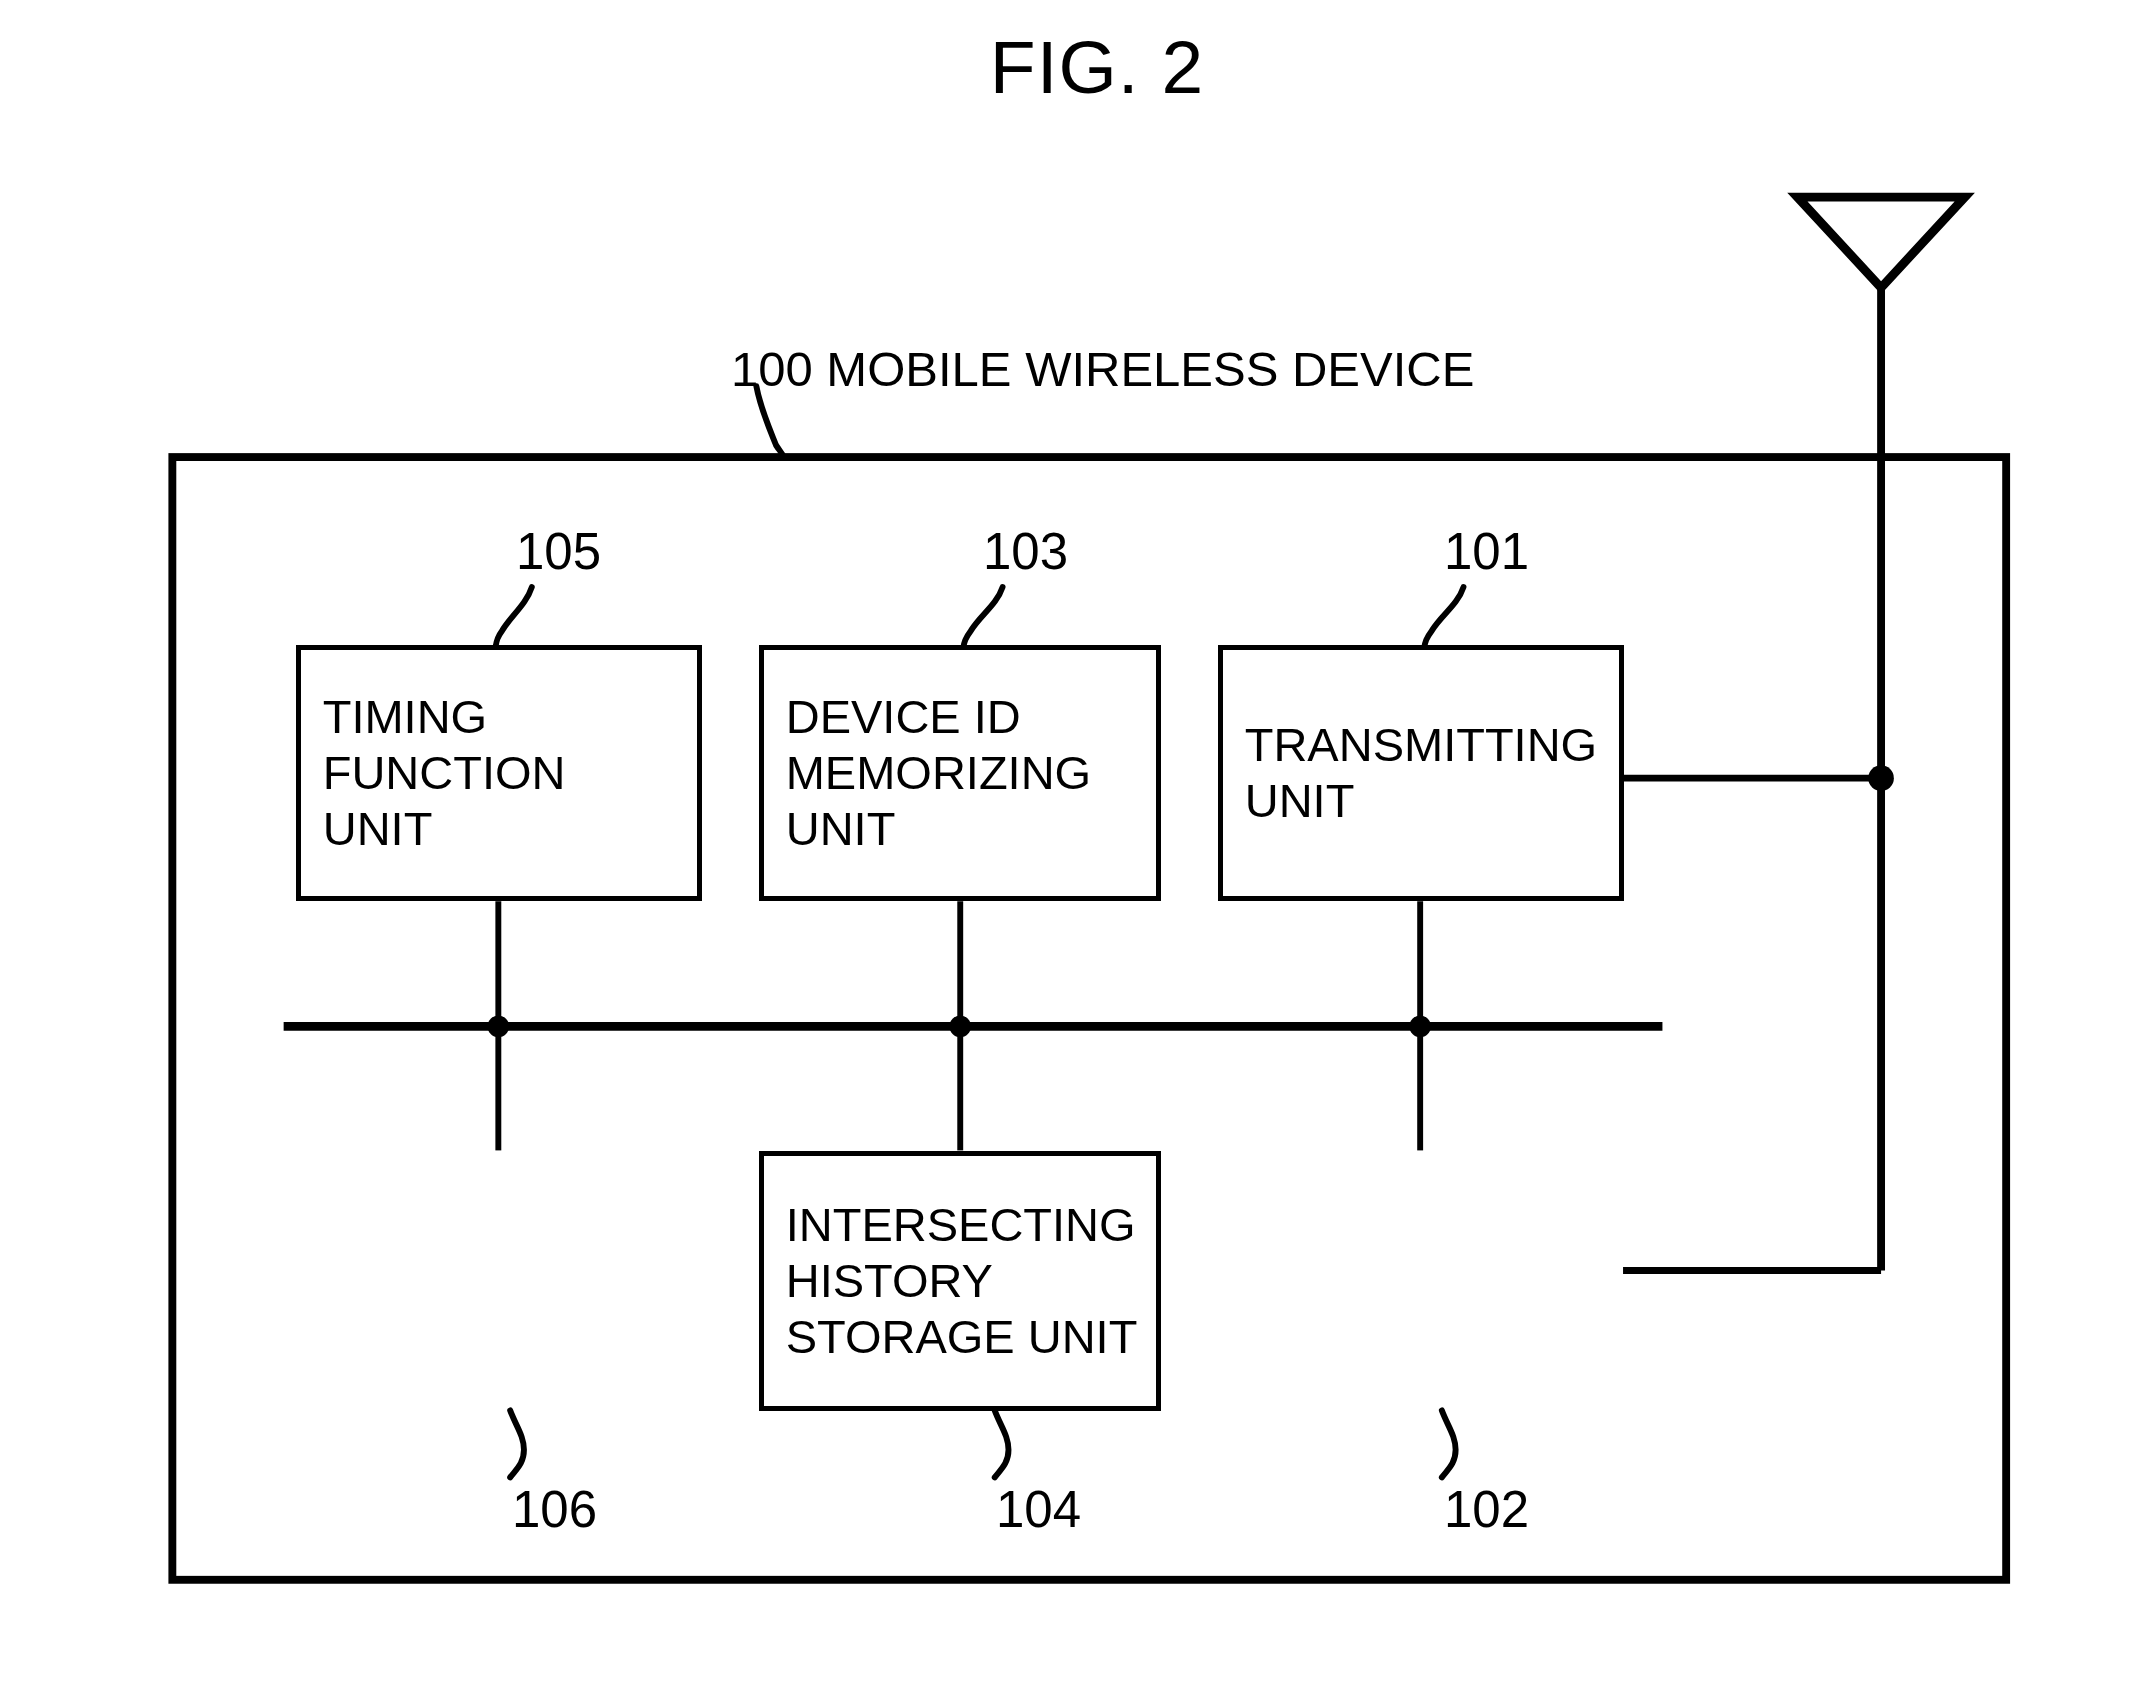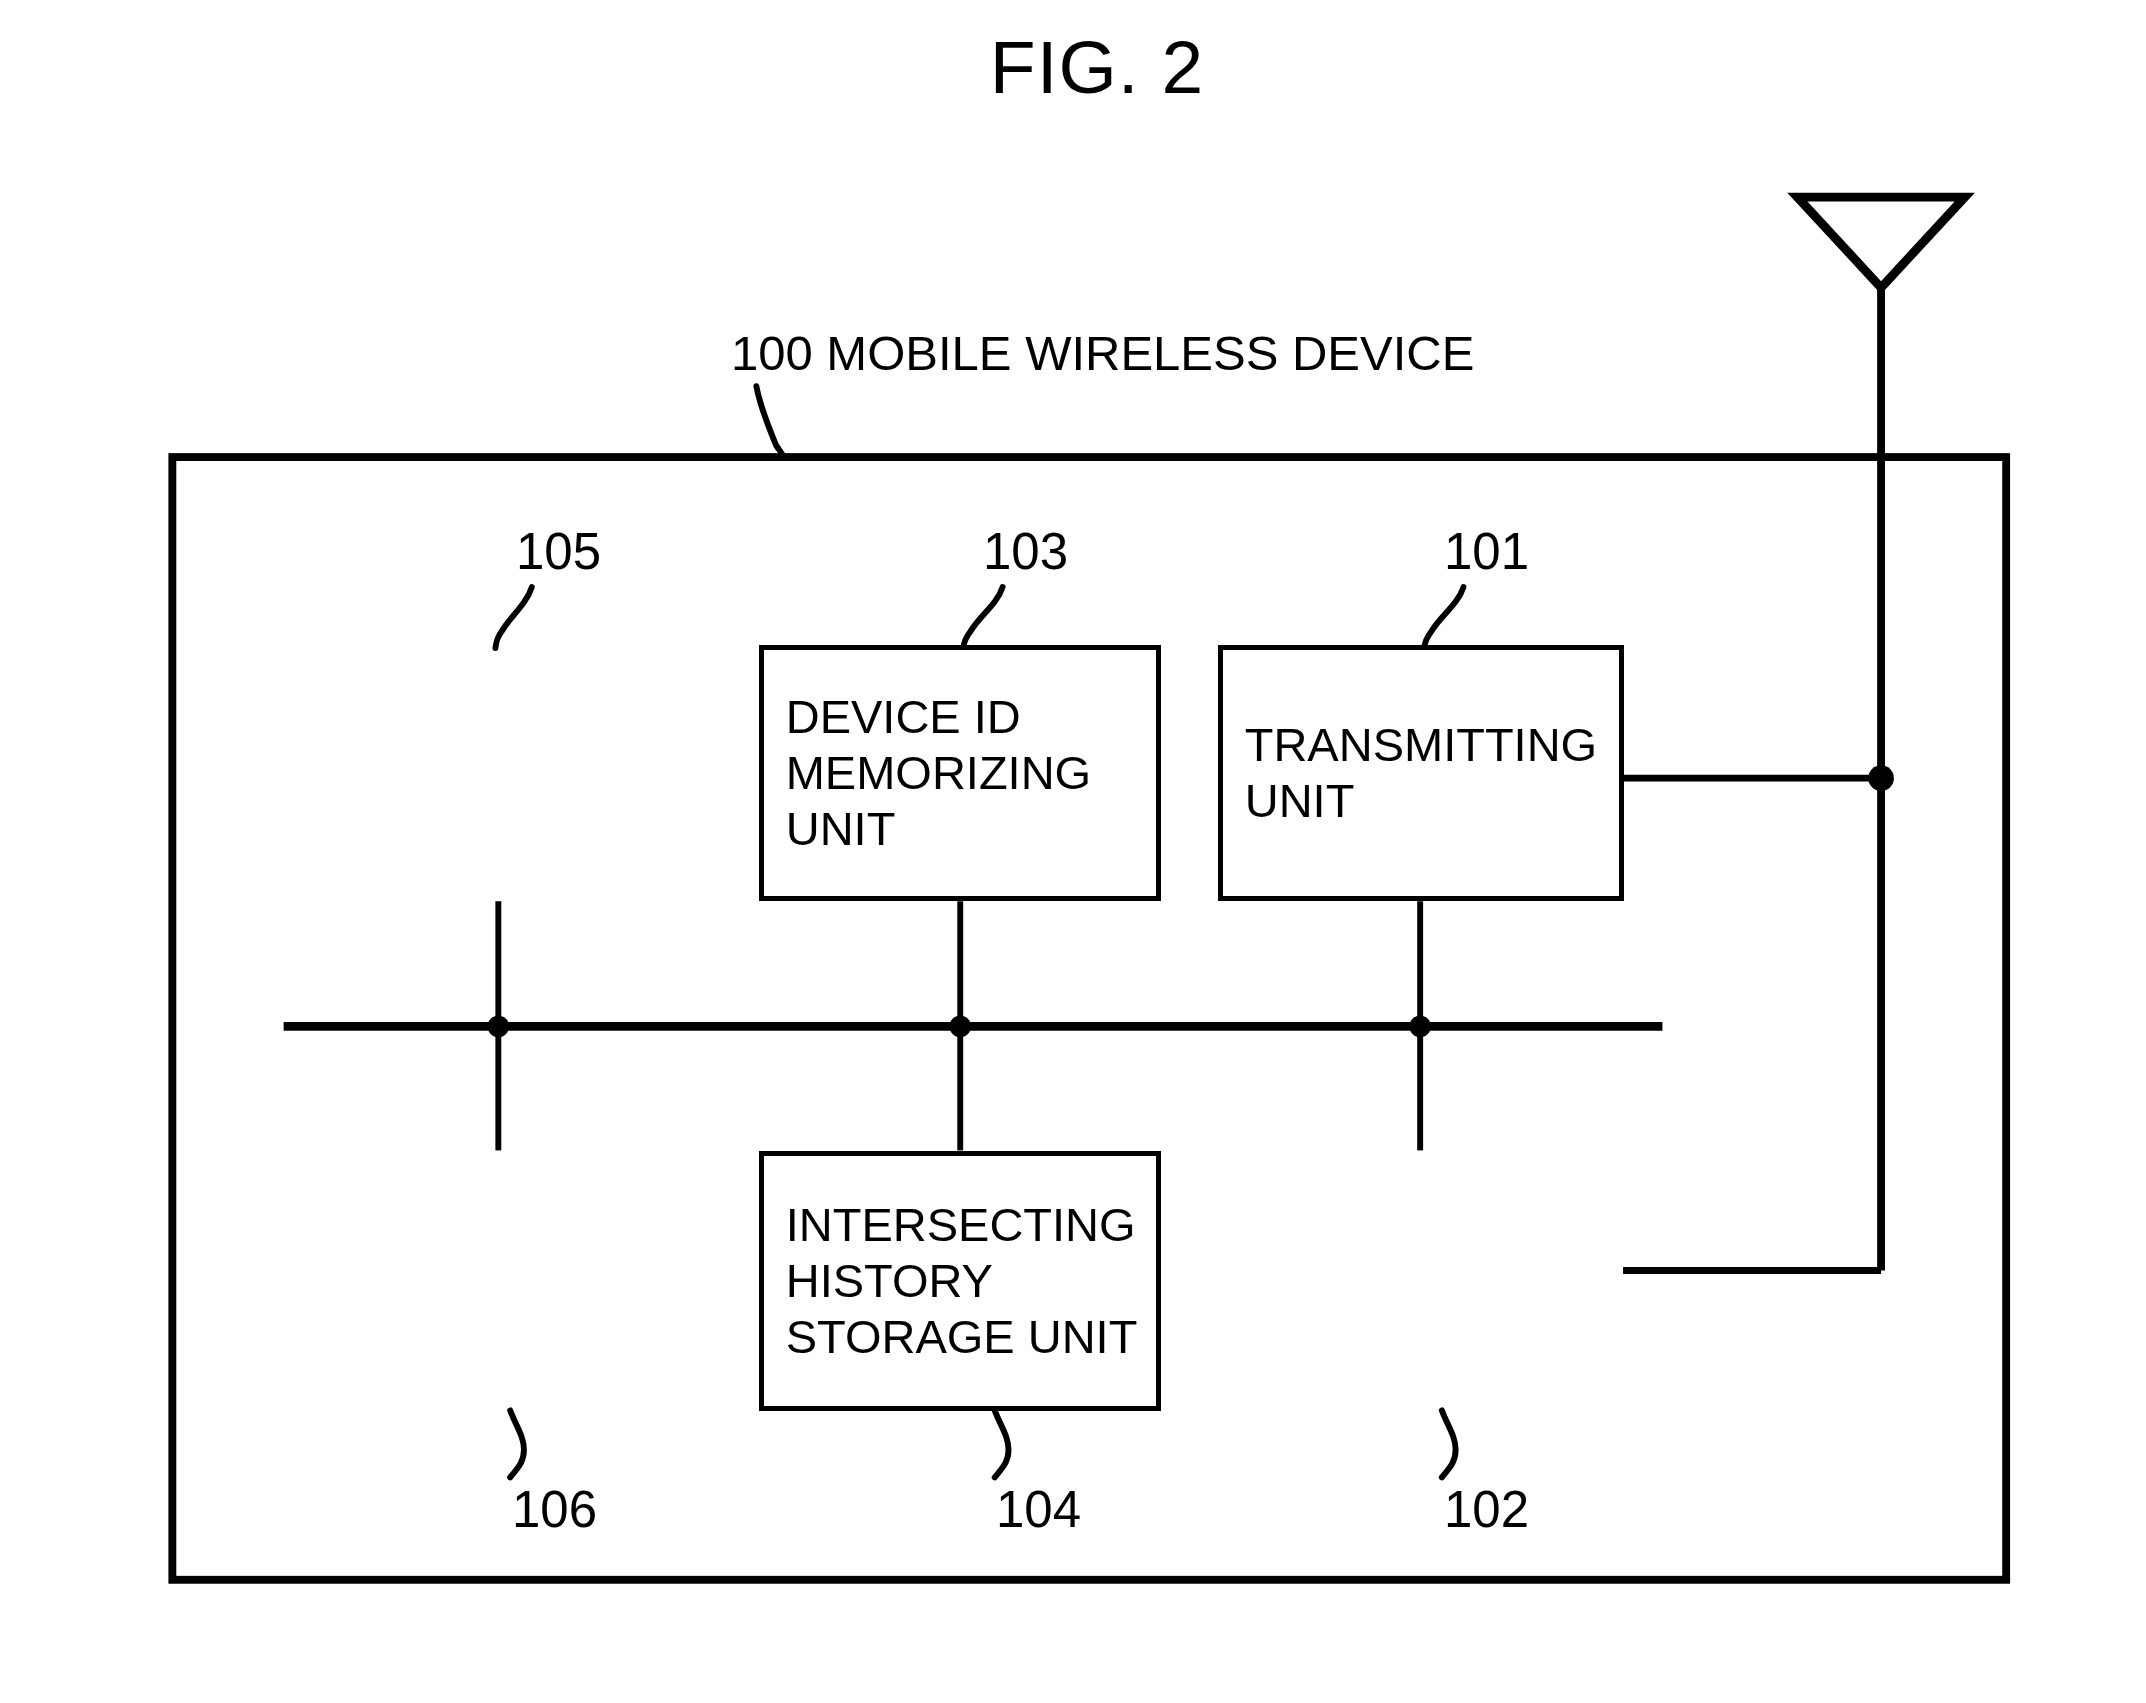--- a/index.html
+++ b/index.html
@@ -114,30 +114,34 @@
     <circle cx="975" cy="1042" r="11" fill="#000000"></circle>
     <circle cx="1442" cy="1042" r="11" fill="#000000"></circle>
 
     <line x1="1648" y1="790" x2="1910" y2="790" stroke="#000000" stroke-width="7"></line>
     <circle cx="1910" cy="790" r="13" fill="#000000"></circle>
 
     <line x1="1648" y1="1290" x2="1910" y2="1290" stroke="#000000" stroke-width="7"></line>
 
   </svg>
 
-  <div class="device-label" style="left:731px; top:325px;text-align:right;">100 MOBILE WIRELESS DEVICE</div>
+  <div class="device-label" style="left:731px; top:341px;text-align:right;">100 MOBILE WIRELESS DEVICE</div>
 
   <div class="ref-num" style="left:481px; top:522px;">105</div>
   <div class="ref-num" style="left:948px; top:522px;">103</div>
   <div class="ref-num" style="left:1409px; top:522px;">101</div>
 
   <div class="ref-num" style="left:477px; top:1480px;">106</div>
   <div class="ref-num" style="left:961px; top:1480px;">104</div>
   <div class="ref-num" style="left:1409px; top:1480px;">102</div>
 
+  <div class="unit-box" style="left:296px; top:645px; width:406px; height:256px;">
+    <div class="unit-label">TIMING
+FUNCTION UNIT</div>
+  </div>
 
   <div class="unit-box" style="left:759px; top:645px; width:402px; height:256px;">
     <div class="unit-label">DEVICE ID
 MEMORIZING
 UNIT</div>
   </div>
 
   <div class="unit-box" style="left:1218px; top:645px; width:406px; height:256px;">
     <div class="unit-label">TRANSMITTING
 UNIT</div>

